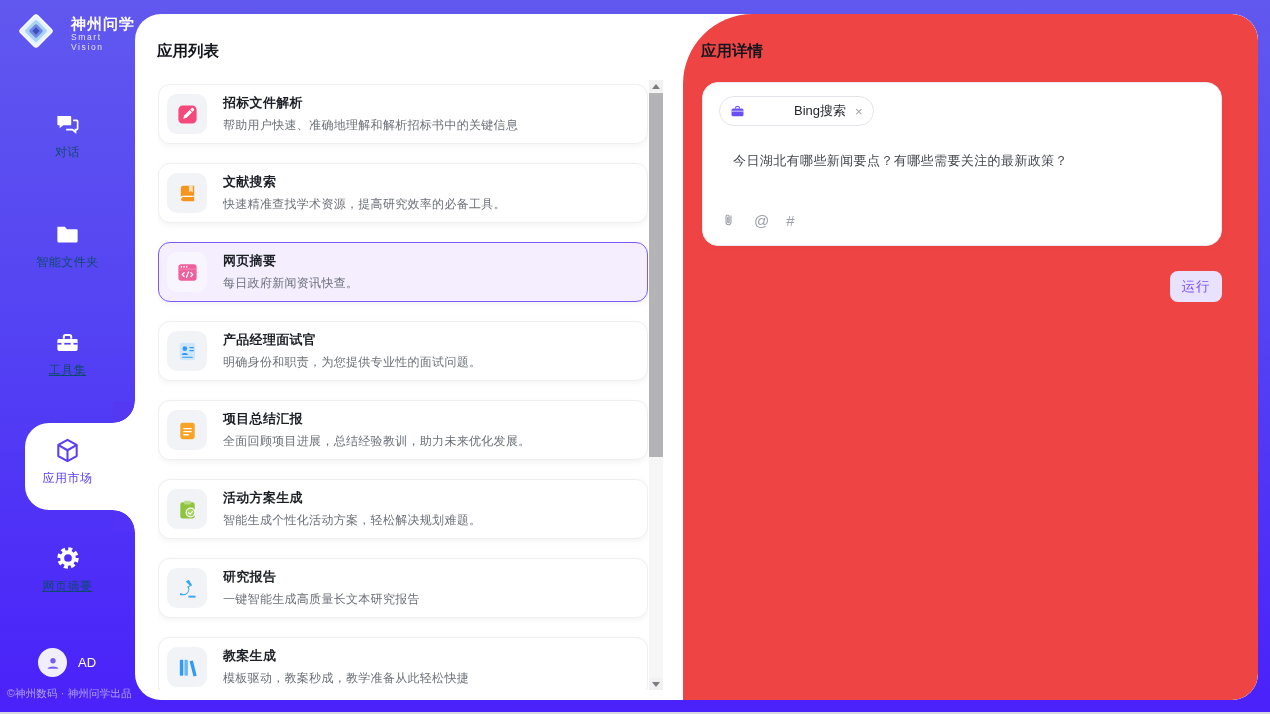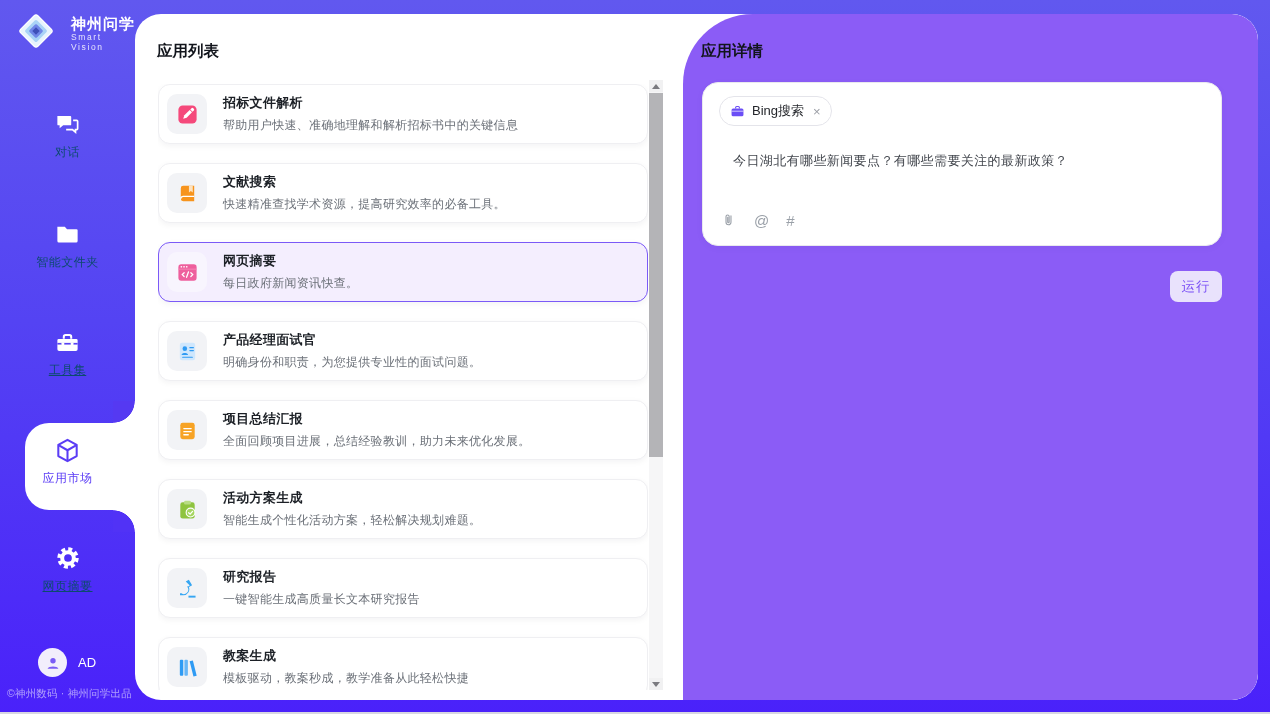--- a/index.html
+++ b/index.html
@@ -46,26 +46,26 @@
   .app-desc{font-size:12px;color:#6b7078;white-space:nowrap;letter-spacing:.3px;}
 
   .scrollbar{position:absolute;left:514px;top:66px;width:14px;height:610px;background:#f6f6f7;}
   .sb-btn{position:absolute;left:0;width:14px;height:12px;background:#f1f1f2;display:flex;align-items:center;justify-content:center;cursor:pointer;}
   .sb-btn.up{top:0}.sb-btn.down{bottom:0}
   .tri-up{width:0;height:0;border-left:4px solid transparent;border-right:4px solid transparent;border-bottom:5px solid #7b7b80;}
   .tri-down{width:0;height:0;border-left:4px solid transparent;border-right:4px solid transparent;border-top:5px solid #7b7b80;}
   .sb-thumb{position:absolute;left:0;top:13px;width:14px;height:364px;background:#b4b4b7;cursor:pointer;}
 
   
-  .detail-panel{position:absolute;left:548px;top:0;width:575px;height:686px;background:#8b5cf6;border-radius:70px 26px 26px 0;}
+  .detail-panel{position:absolute;left:548px;top:0;width:575px;height:686px;background:#ef4444;border-radius:70px 26px 26px 0;}
   .detail-panel .panel-title{left:18px;top:27px;}
   .composer{position:absolute;left:19px;top:68px;width:520px;height:164px;background:#fff;border:1px solid #e9e9ee;border-radius:16px;box-sizing:border-box;box-shadow:0 2px 8px rgba(20,20,40,.03);}
   .chip{position:absolute;left:16px;top:13px;height:30px;display:inline-flex;align-items:center;gap:7px;padding:0 10px;border:1px solid #e4e4ea;border-radius:16px;background:#fff;cursor:pointer;box-sizing:border-box;}
   .chip-icon{display:flex;align-items:center;}
-  .chip-label{font-size:13px;color:#24262b;}
+  .chip-label{font-size:13px;color:#24262b;margin-left:42px;}
   .chip-close{font-size:13px;color:#9b9ea5;margin-left:2px;cursor:pointer;line-height:1;}
   .question{position:absolute;left:30px;top:69px;right:20px;font-size:13px;color:#43474e;letter-spacing:.4px;line-height:18px;cursor:text;}
   .composer-tools{position:absolute;left:17px;bottom:16px;display:flex;align-items:center;gap:17px;}
   .tool{color:#9aa0a8;font-size:15px;display:flex;align-items:center;cursor:pointer;}
   .run-btn{position:absolute;left:487px;top:257px;width:52px;height:31px;background:#e9e2fc;color:#7a50f5;font-size:13.5px;
     border:none;border-radius:8px;cursor:pointer;font-family:inherit;letter-spacing:1px;}
 </style>
 </head>
 <body>
 

